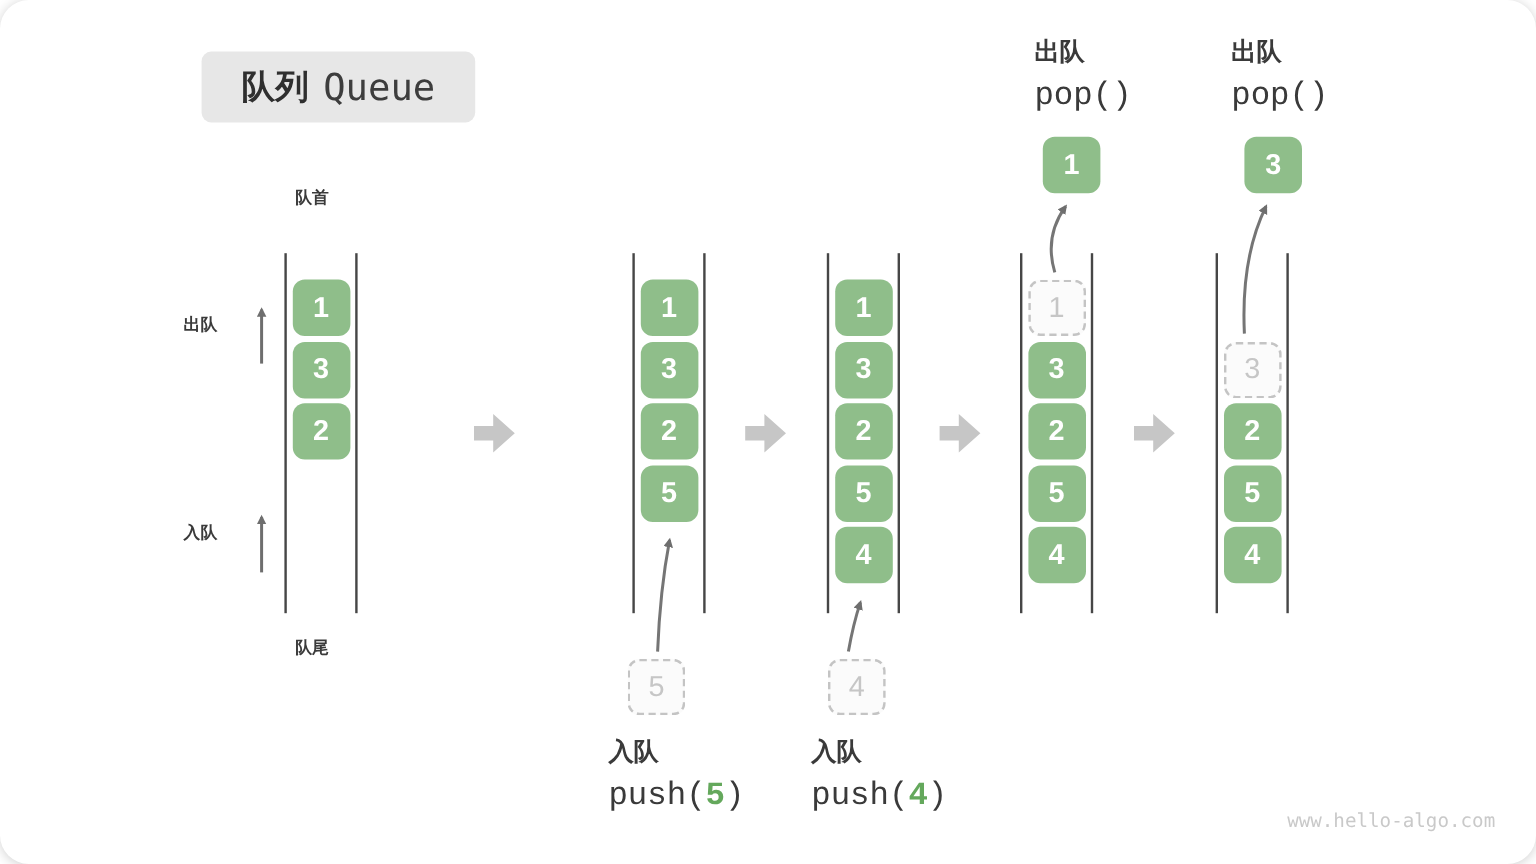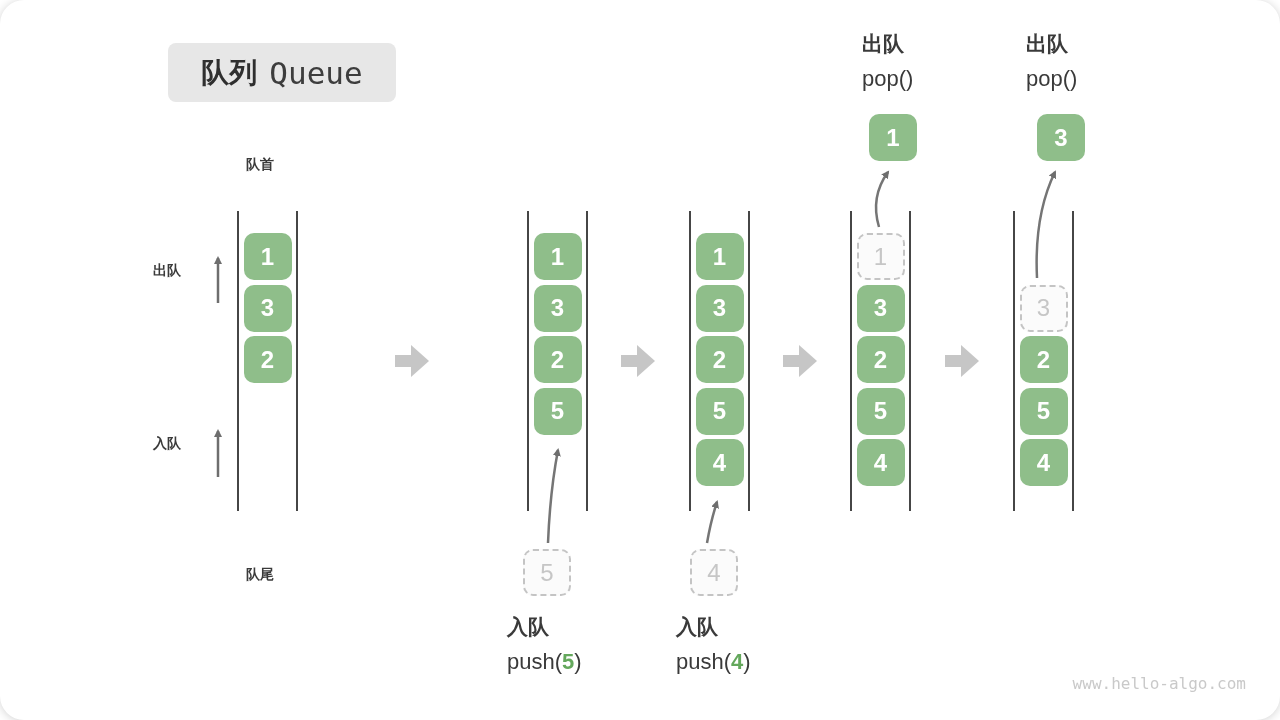--- a/index.html
+++ b/index.html
@@ -13,40 +13,40 @@
   #arrows{position:absolute;left:0;top:0;width:1280px;height:720px;pointer-events:none;}
   .badge{
     position:absolute;left:168px;top:43px;width:228px;height:59px;
     background:var(--badge-bg,#E7E7E7);border-radius:8px;
     display:flex;align-items:center;justify-content:center;gap:12px;
   }
   .badge-zh{font-size:28px;font-weight:bold;color:#2F2F2F;}
   .badge-en{font-size:31px;font-family:"DejaVu Sans Mono","Liberation Mono",monospace;color:#3D3D3D;}
   .zh-label{position:absolute;font-size:14px;font-weight:bold;color:#3A3A3A;line-height:1.05;white-space:nowrap;}
   #lbl-front{left:246px;top:157px;}
-  #lbl-rear{left:246px;top:532px;margin-top:35px;}
+  #lbl-rear{left:246px;top:532px;}
   #lbl-dequeue{left:153px;top:263px;}
   #lbl-enqueue{left:153px;top:436px;}
   .channel{
     position:absolute;top:211px;height:300px;width:61px;box-sizing:border-box;
     border-left:2px solid #464646;border-right:2px solid #464646;
   }
   .box{
     position:absolute;width:48px;height:47px;border-radius:10px;box-sizing:border-box;
     display:flex;align-items:center;justify-content:center;
     font-size:24px;font-weight:bold;
   }
   .box.filled{background:var(--element-green,#8FBE8A);color:#ffffff;}
   .box.ghost{
     background:#FBFBFB;color:var(--ghost-gray,#C6C6C6);
     border:2px dashed #C4C4C4;font-weight:normal;
   }
   .op-label{position:absolute;white-space:nowrap;}
   .op-zh{font-size:21px;font-weight:bold;color:#3A3A3A;line-height:1;margin-bottom:14px;}
-  .op-code{font-family:Liberation Sans, sans-serif;font-size:22px;color:#3A3A3A;line-height:1;}
+  .op-code{font-family:Liberation Mono, monospace;font-size:27px;color:#3A3A3A;line-height:1;}
   .op-code .arg{color:var(--code-arg-green,#64A85C);font-weight:bold;}
   #watermark{
     position:absolute;right:34px;top:674px;
     font-family:"DejaVu Sans Mono","Liberation Mono",monospace;
     font-size:16px;color:#C9C9C9;
   }
 </style>
 </head>
 <body>
 

